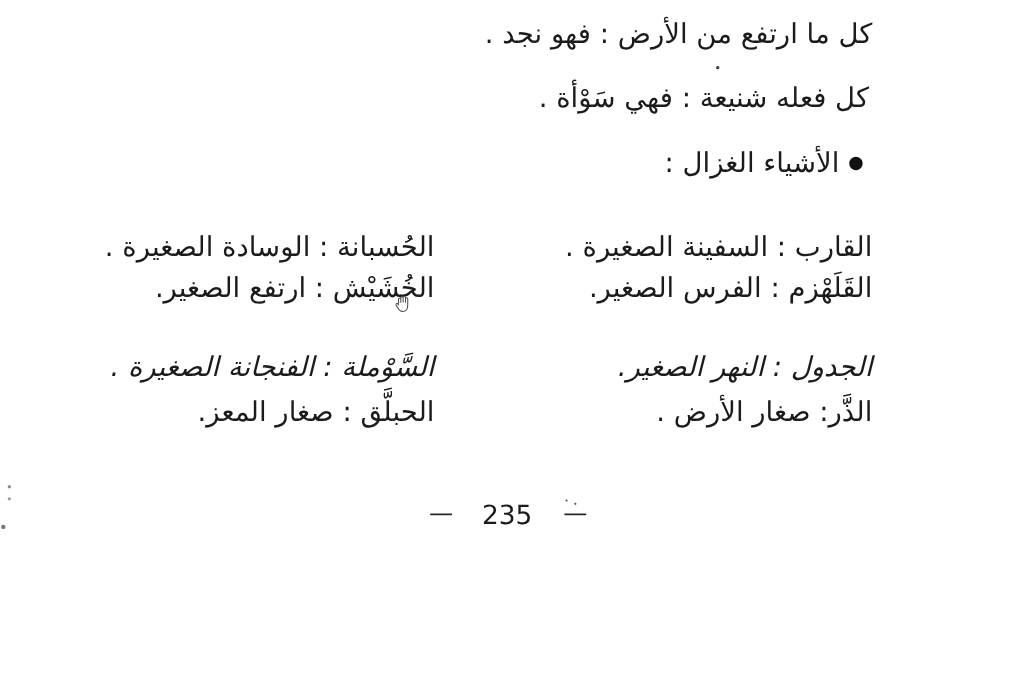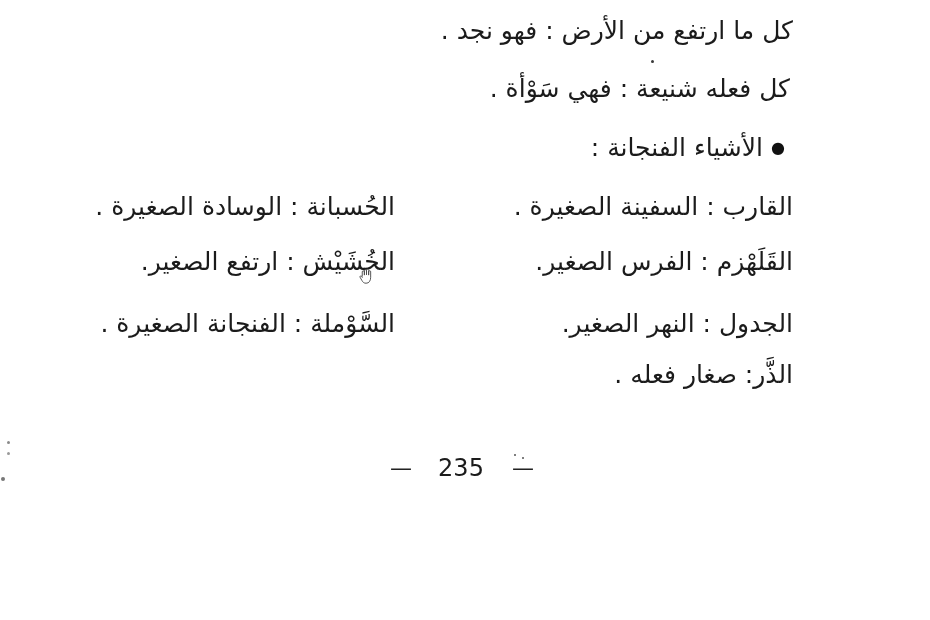--- a/index.html
+++ b/index.html
@@ -22,21 +22,21 @@
   .line1{top:14px;right:137px;}
   .line2{top:72px;right:140px;text-align:center;}
   .heading{
     top:131px;right:145px;
     display:inline-flex;align-items:center;gap:8px;
   }
   .bullet{font-size:16px;line-height:16px;color:#111;}
   
   .rc{right:137px;margin-left:44px;}
   .lc{right:535px;}
-  .r1{top:190px;} .r2{top:245px;} .r3{top:307px;} .r4{top:358px;}
+  .r1{top:208px;} .r2{top:245px;} .r3{top:317px;font-style:italic;} .r4{top:358px;}
   .footer{
     position:absolute;
     top:453px;left:390px;width:142px;
     display:flex;justify-content:space-between;align-items:center;
     direction:rtl;
     color:#1b1b1b;font-size:24px;line-height:30px;
   }
   .footer .dash{font-size:22px;letter-spacing:-2px;color:#222;}
   .speck{position:absolute;border-radius:50%;background:#8a8a8a;}
   .speck.s1{left:7px;top:441px;width:3px;height:3px;}
@@ -50,31 +50,32 @@
 </head>
 <body>
 
 <div class="page">
 
   <div class="txt line1">كل ما ارتفع من الأرض : فهو نجد .</div>
   <div class="txt line2">كل فعله شنيعة : فهي سَوْأة .</div>
 
   <div class="txt heading">
     <span class="bullet">●</span>
-    <span>الأشياء الفنجانة :</span>
+    <span>الأشياء الغزال :</span>
   </div>
 
   <div class="txt rc r1">القارب : السفينة الصغيرة .</div>
   <div class="txt rc r2">القَلَهْزم : الفرس الصغير.</div>
   <div class="txt rc r3">الجدول : النهر الصغير.</div>
-  <div class="txt rc r4">الذَّر: صغار فعله .</div>
+  <div class="txt rc r4">الذَّر: صغار الأرض .</div>
 
   <div class="txt lc r1">الحُسبانة : الوسادة الصغيرة .</div>
   <div class="txt lc r2">الخُشَيْش : ارتفع الصغير.</div>
   <div class="txt lc r3">السَّوْملة : الفنجانة الصغيرة .</div>
+  <div class="txt lc r4">الحبلَّق : صغار المعز.</div>
 
   <div class="footer">
     <span class="dash">—</span>
     <span>235</span>
     <span class="dash">—</span>
   </div>
 
   <div class="speck s1"></div>
   <div class="speck s2"></div>
   <div class="speck s3"></div>

